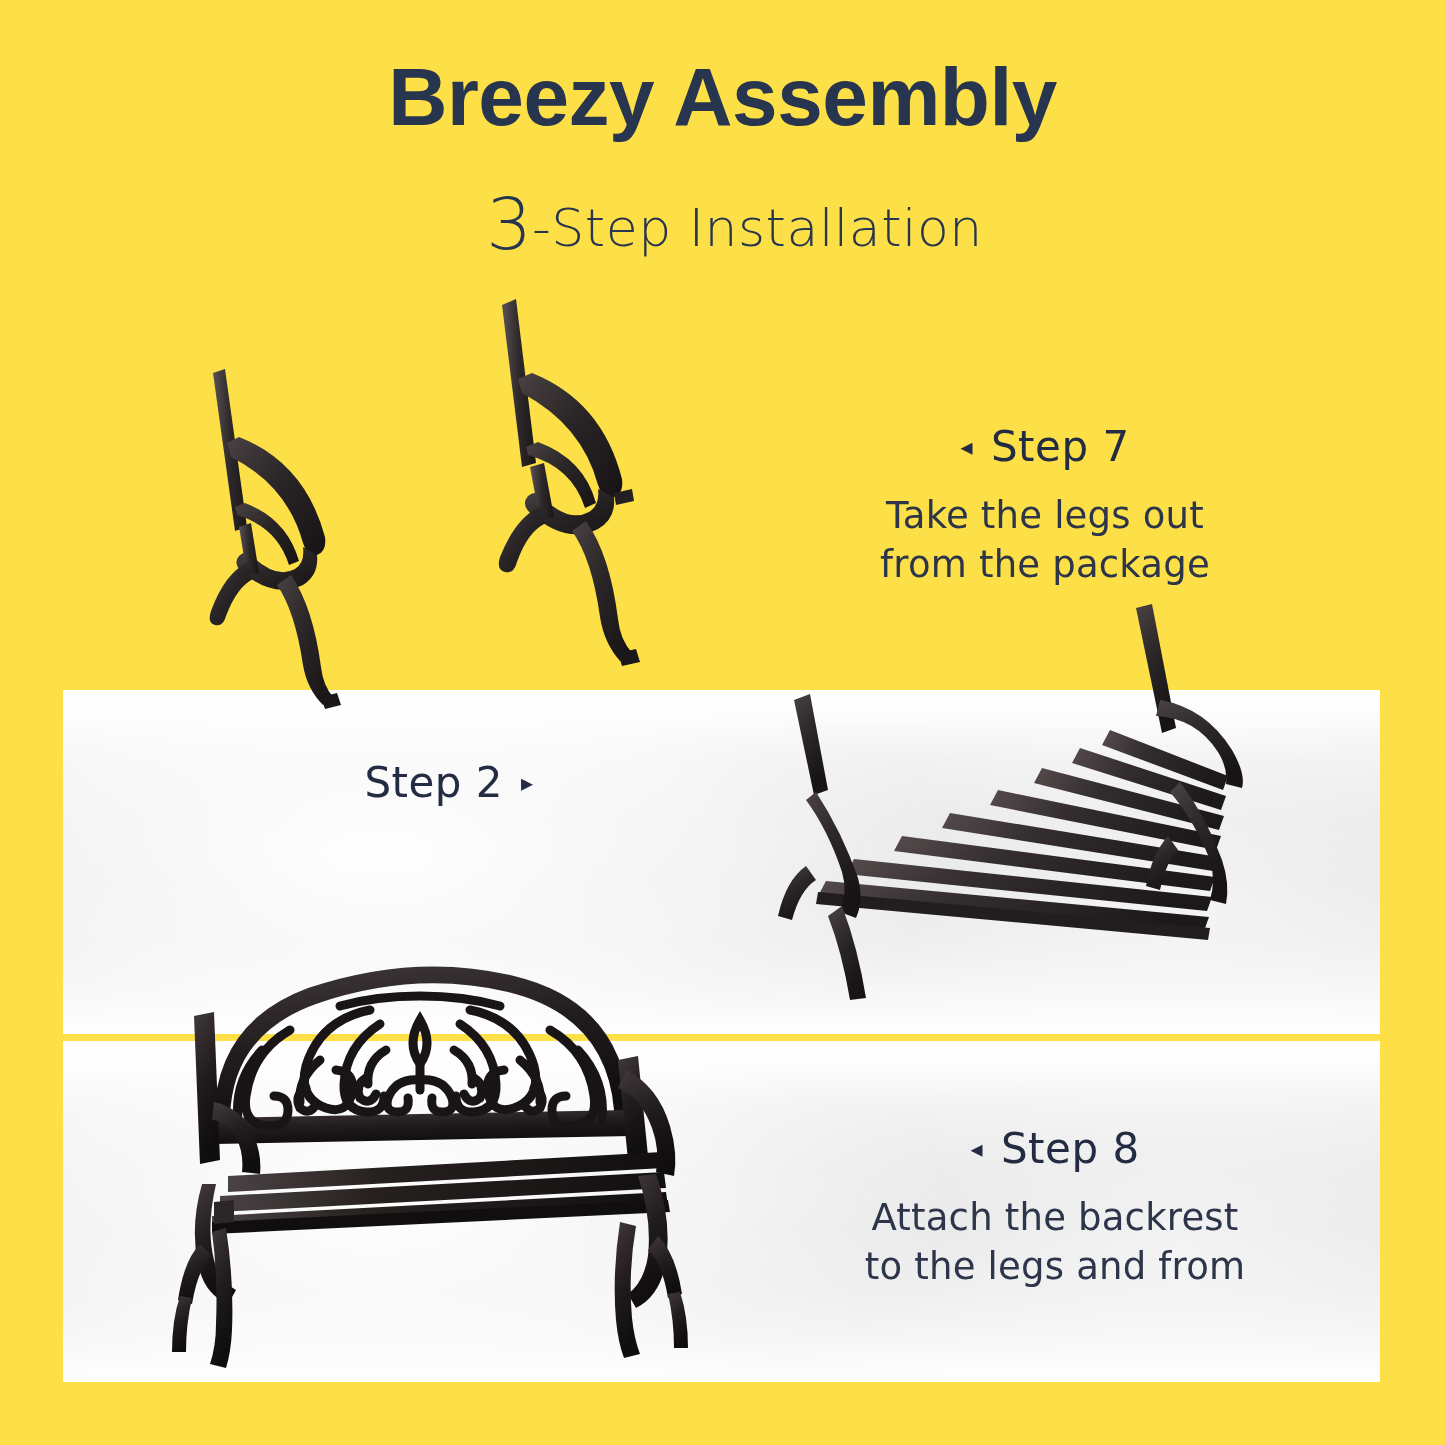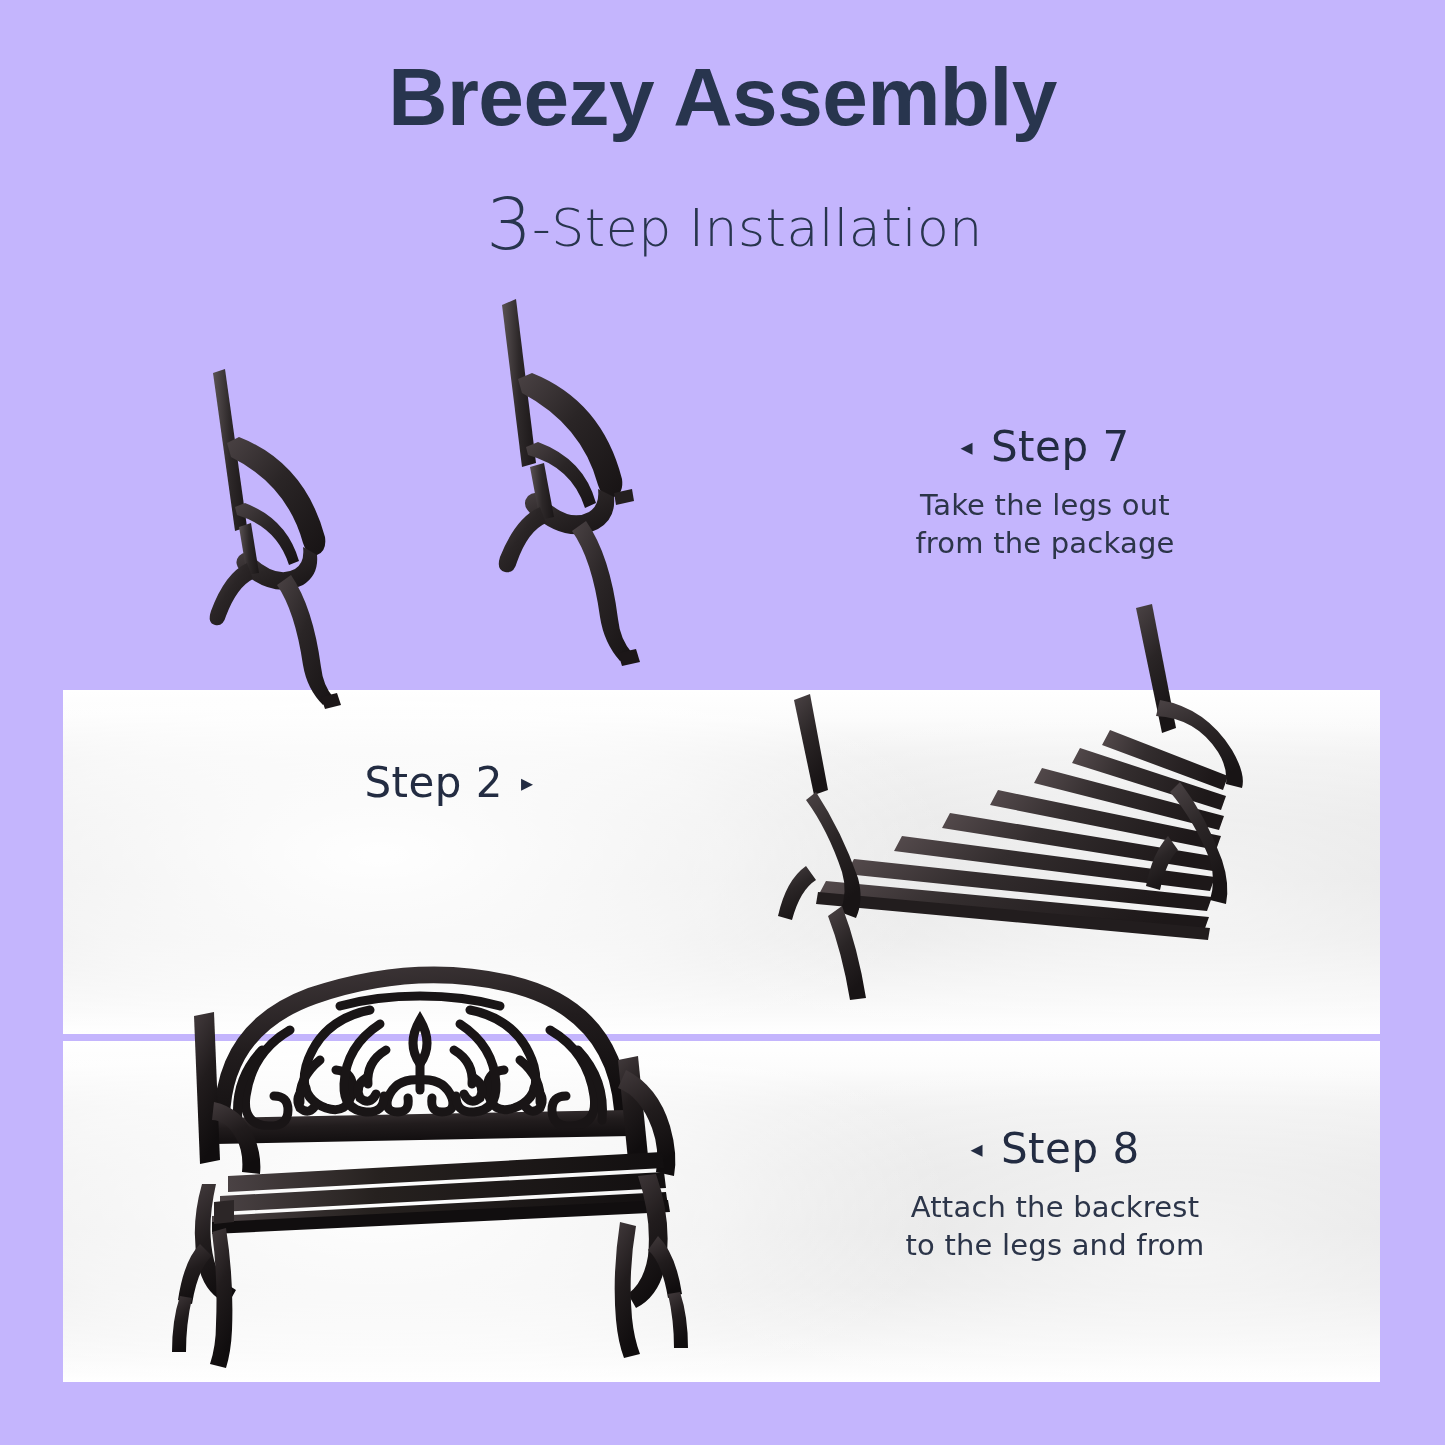--- a/index.html
+++ b/index.html
@@ -11,21 +11,21 @@
     height: 1445px;
     background: #f4f2f0;
     font-family: "Liberation Sans", sans-serif;
     overflow: hidden;
   }
 
   .canvas {
     position: relative;
     width: 1445px;
     height: 1445px;
-    background: #c4b5fd;
+    background: #fde047;
   }
 
   
   .header {
     position: absolute;
     top: 0;
     left: 0;
     width: 1445px;
     height: 330px;
     text-align: center;
@@ -128,22 +128,22 @@
     justify-content: center;
     gap: 18px;
   }
   .step-arrow {
     font-size: 24px;
     line-height: 1;
     color: #232c42;
     display: inline-block;
   }
   .step-desc {
-    margin-top: 18px;
-    font-size: 29px;
+    margin-top: 24px;
+    font-size: 37px;
     font-weight: 400;
     font-family: "DejaVu Sans", sans-serif;
     color: #2c3549;
     line-height: 1.32;
     letter-spacing: 0.2px;
     white-space: pre-line;
   }
 
   .step1-block { top: 426px; left: 830px; width: 430px; }
   .step2-block { top: 762px; left: 234px; width: 430px; }

